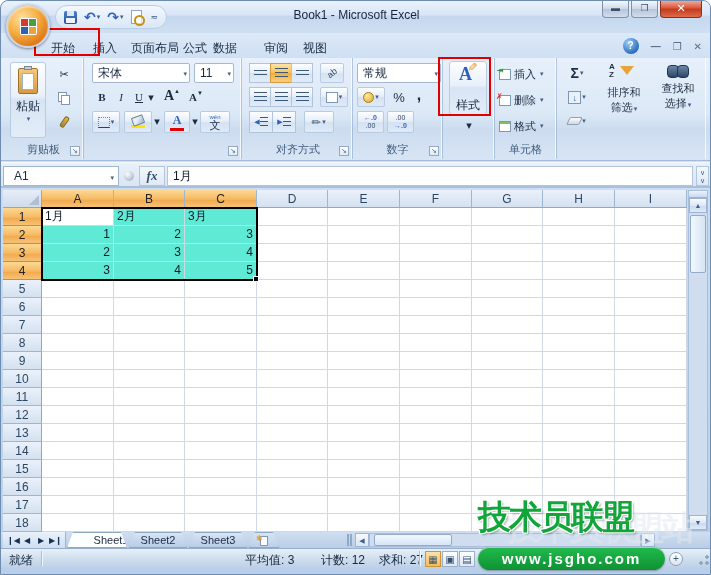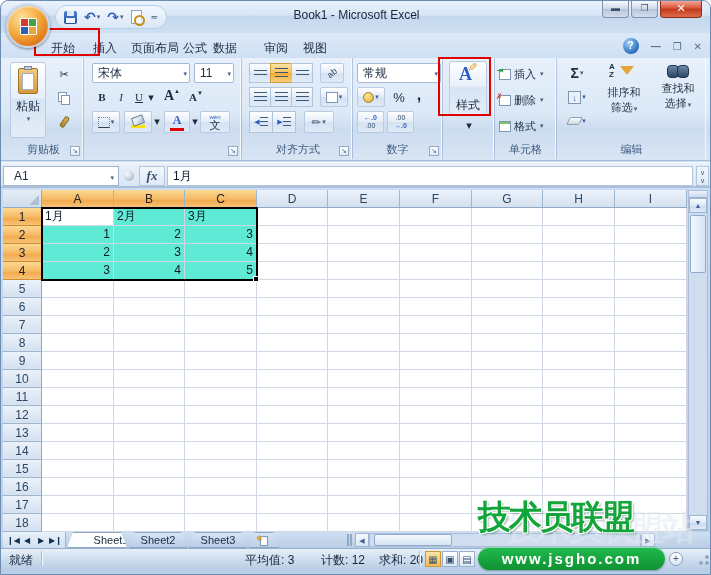--- a/index.html
+++ b/index.html
@@ -424,21 +424,20 @@
         </span>
         <span style="font-size:11px;line-height:1.35;text-align:center"><span>排序和</span><br><span>筛选</span><span class="dd">▾</span></span>
       </div>
       <div class="bigbtn" style="left:96px;top:3px;width:50px;height:78px;border:none;background:none">
         <span class="binocs" style="margin-top:4px">
             <i></i>
             <i></i>
           </span>
         <span style="font-size:11px;line-height:1.35;text-align:center;margin-top:2px"><span>查找和</span><br><span>选择</span><span class="dd">▾</span></span>
       </div>
-      <div class="glabel">编辑</div>
     </div>
   </div>
 
   <div id="styles-box"></div>
 
   <div id="formulabar">
     <div id="namebox">
       <span>A1</span>
         <span class="dd">▾</span>
     </div>
@@ -673,21 +672,21 @@
         <div id="h-thumb"></div>
       </div>
     <div class="hbtn" id="h-right">▶</div>
   </div>
 
   <div id="statusbar">
     <span id="status-ready">就绪</span>
     <span class="sdiv" style="left:40px"></span>
     <span id="st-avg">平均值: 3</span>
     <span id="st-cnt">计数: 12</span>
-    <span id="st-sum">求和: 20</span>
+    <span id="st-sum">求和: 27</span>
     <span class="sdiv" style="left:418px"></span>
     <span class="viewb sel" style="left:424px">▦</span>
     <span class="viewb" style="left:441px">▣</span>
     <span class="viewb" style="left:458px">▤</span>
     <span id="zoom-in">+</span>
     <span id="grip"></span>
   </div>
 
   <div id="wm-ghost">技术员联盟站</div>
   <div id="wm-title">技术员联盟</div>

